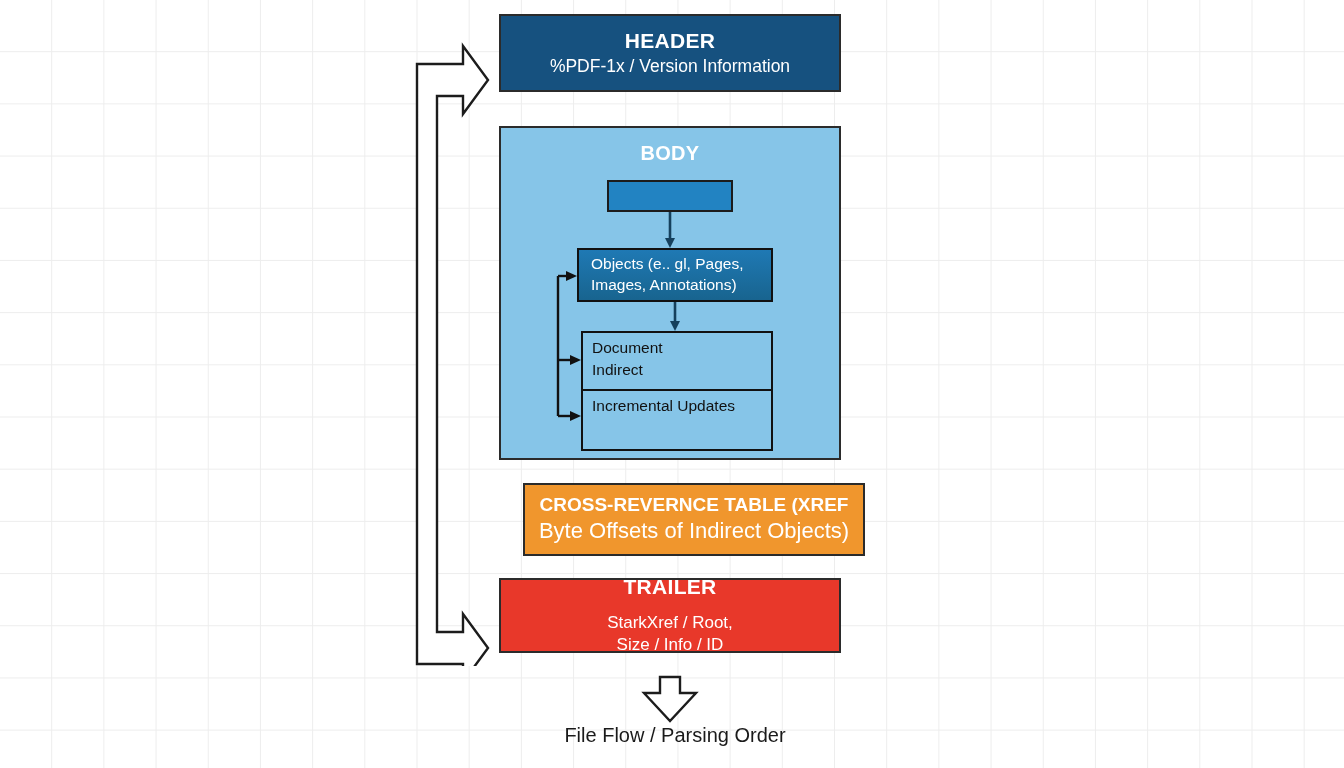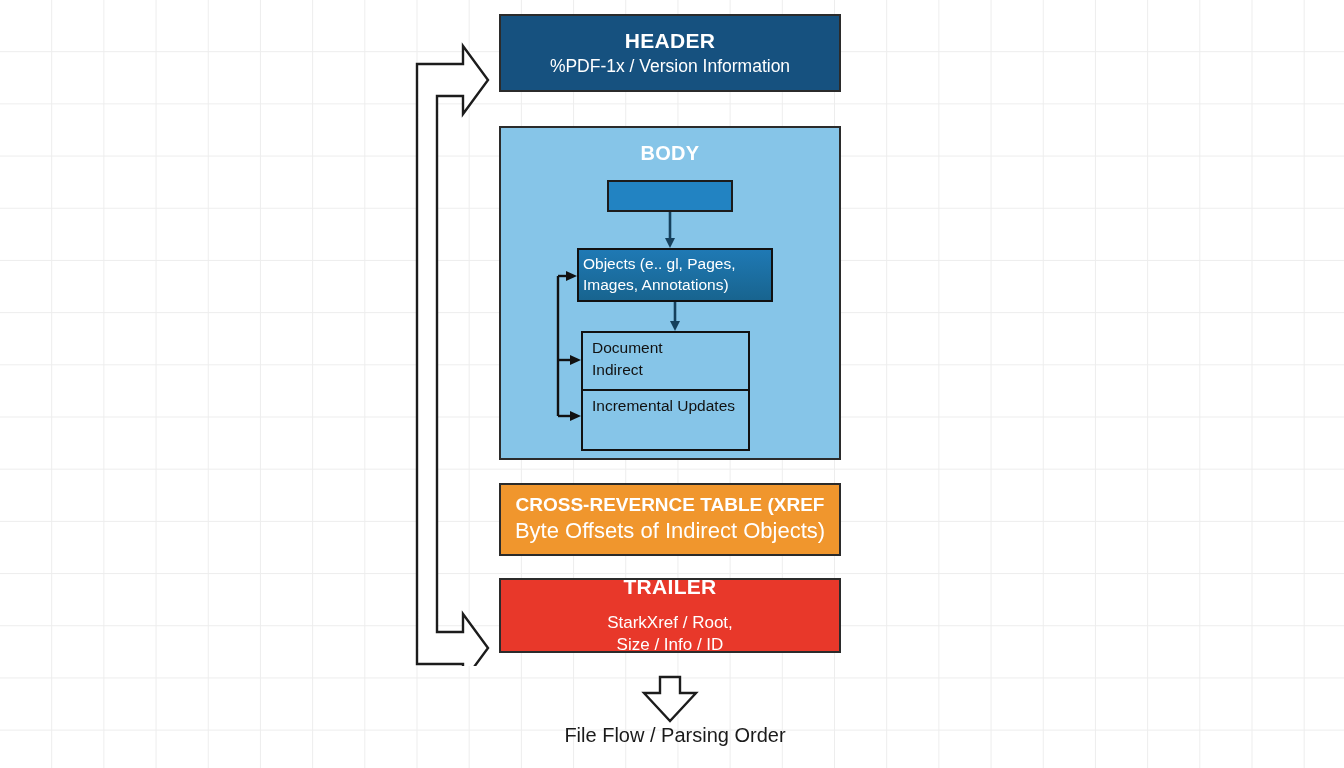--- a/index.html
+++ b/index.html
@@ -69,49 +69,50 @@
     position: absolute;
     left: 76px; top: 120px;
     width: 196px; height: 54px;
     background: #1a6fa8;
     background: linear-gradient(180deg, #1f79b4 0%, #18648f 100%);
     border: 2px solid #111111;
     box-sizing: border-box;
     color: #ffffff;
     font-size: 15.5px;
     line-height: 1.33;
-    padding: 4px 6px 4px 4px;
+    padding: 4px 6px 4px 12px;
     text-align: left;
     display: flex; flex-direction: column; justify-content: center;
   }
 
   .doc-group {
     position: absolute;
     left: 80px; top: 203px;
-    width: 169px; height: 120px;
+    width: 192px; height: 120px;
     border: 2px solid #111111;
     box-sizing: border-box;
     background: transparent;
   }
   .doc-row {
     box-sizing: border-box;
     padding: 4px 6px 4px 9px;
     color: #111111;
     font-size: 15.5px;
     line-height: 1.45;
     text-align: left;
   }
   .doc-row-1 { height: 58px; border-bottom: 2px solid #111111; }
   .doc-row-2 { height: 58px; }
 
   
   .xref-block {
     top: 483px; height: 73px;
     background: #f0962d;
     color: #ffffff;
+    margin-left: 24px;
   }
   .title-md { font-size: 19px; font-weight: bold; line-height: 1.15; }
   .sub-md   { font-size: 22px; line-height: 1.2; margin-top: 2px; text-align: right; }
 
   
   .trailer-block {
     top: 578px; height: 75px;
     background: #e8382a;
     color: #ffffff;
   }

